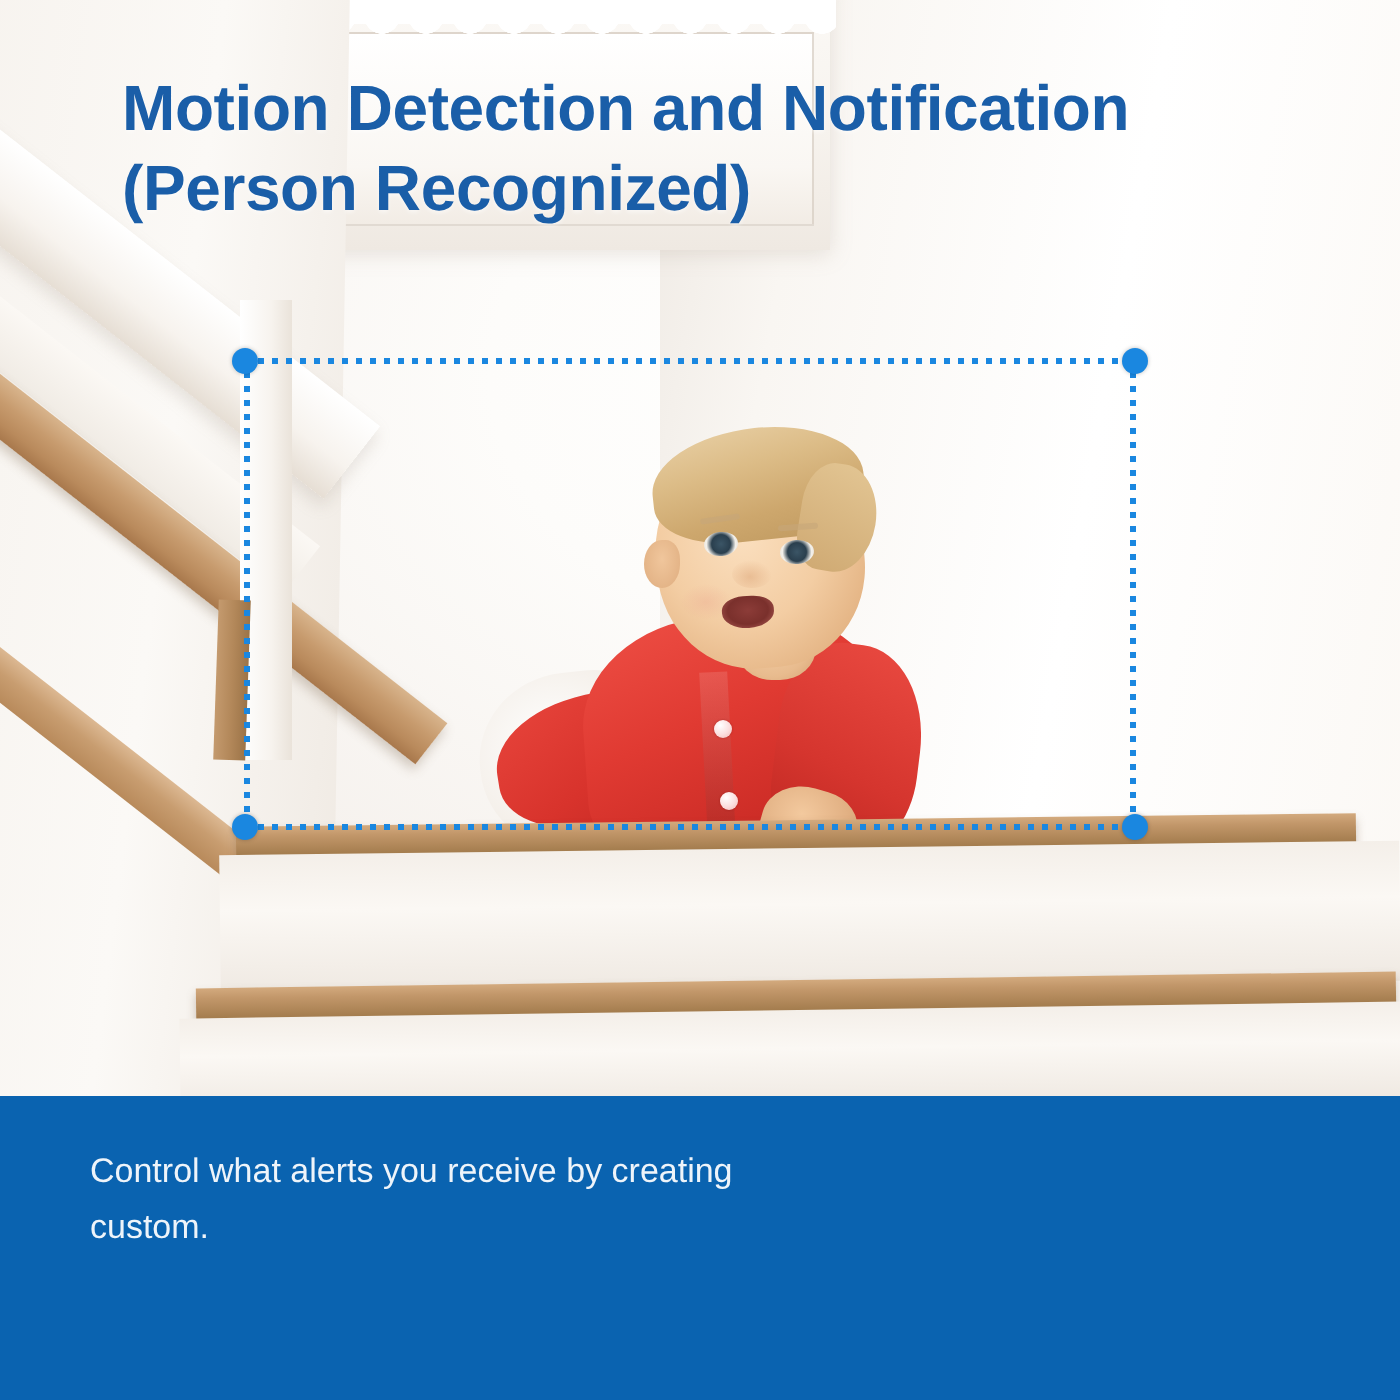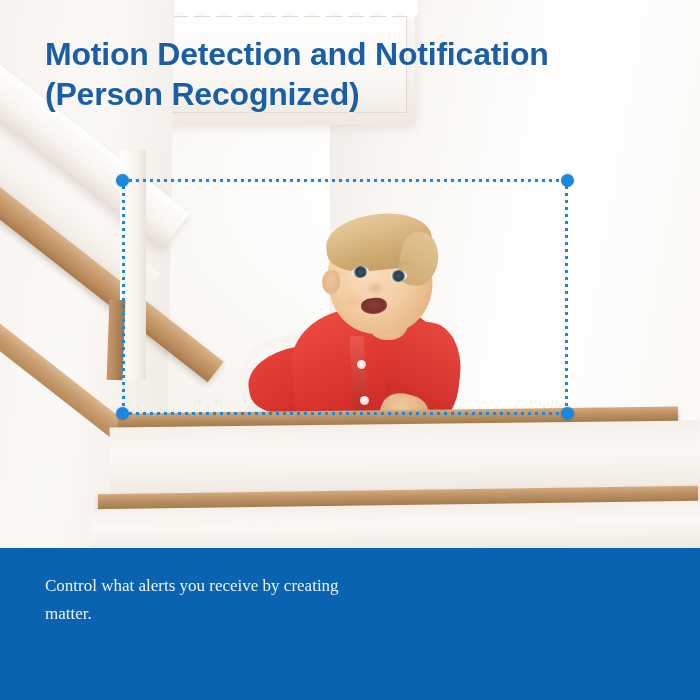--- a/index.html
+++ b/index.html
@@ -315,38 +315,38 @@
     position: absolute;
     left: 45px; top: 34px;
     width: 600px;
     font-size: 32px;
     font-weight: bold;
     line-height: 40px;
     color: #1a5ea8;
     letter-spacing: -0.2px;
     text-shadow: 0 1px 2px rgba(255,255,255,.55);
   }
-  .title div { white-space: nowrap; }
+  .title div { white-space: nowrap; margin-left: 16px; }
 
   
   .footer {
     position: absolute;
     left: 0; top: 548px;
     width: 700px; height: 152px;
     background: #0a63b0;
   }
   .footer-text {
     position: absolute;
     left: 45px; top: 24px;
     width: 480px;
     color: #eef4fa;
     font-size: 17px;
     line-height: 28px;
   }
-  .footer-text div { white-space: nowrap; font-family: Liberation Serif, serif; }
+  .footer-text div { white-space: nowrap; }
   .logo {
     position: absolute;
     right: 36px; top: 48px;
     color: #ffffff;
     font-size: 42px;
     font-weight: 300;
     letter-spacing: -1px;
     line-height: 42px;
   }
 </style>
@@ -417,17 +417,17 @@
     <div class="title">
       <div>Motion Detection and Notification</div>
       <div>(Person Recognized)</div>
     </div>
 
   </div>
 
   <div class="footer">
     <div class="footer-text">
       <div>Control what alerts you receive by creating</div>
-      <div>matter.</div>
+      <div>custom.</div>
     </div>
   </div>
 
 </div>
 
 </body></html>

